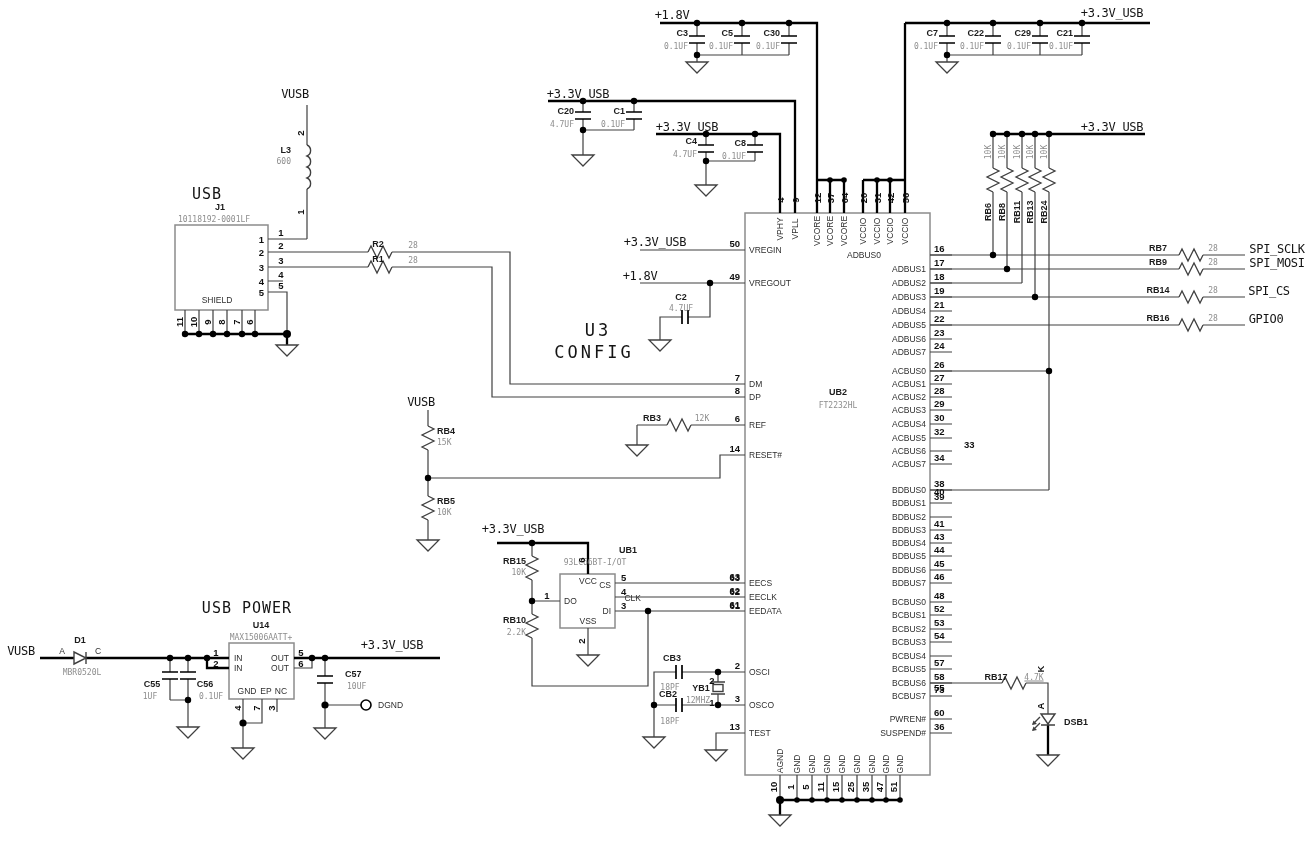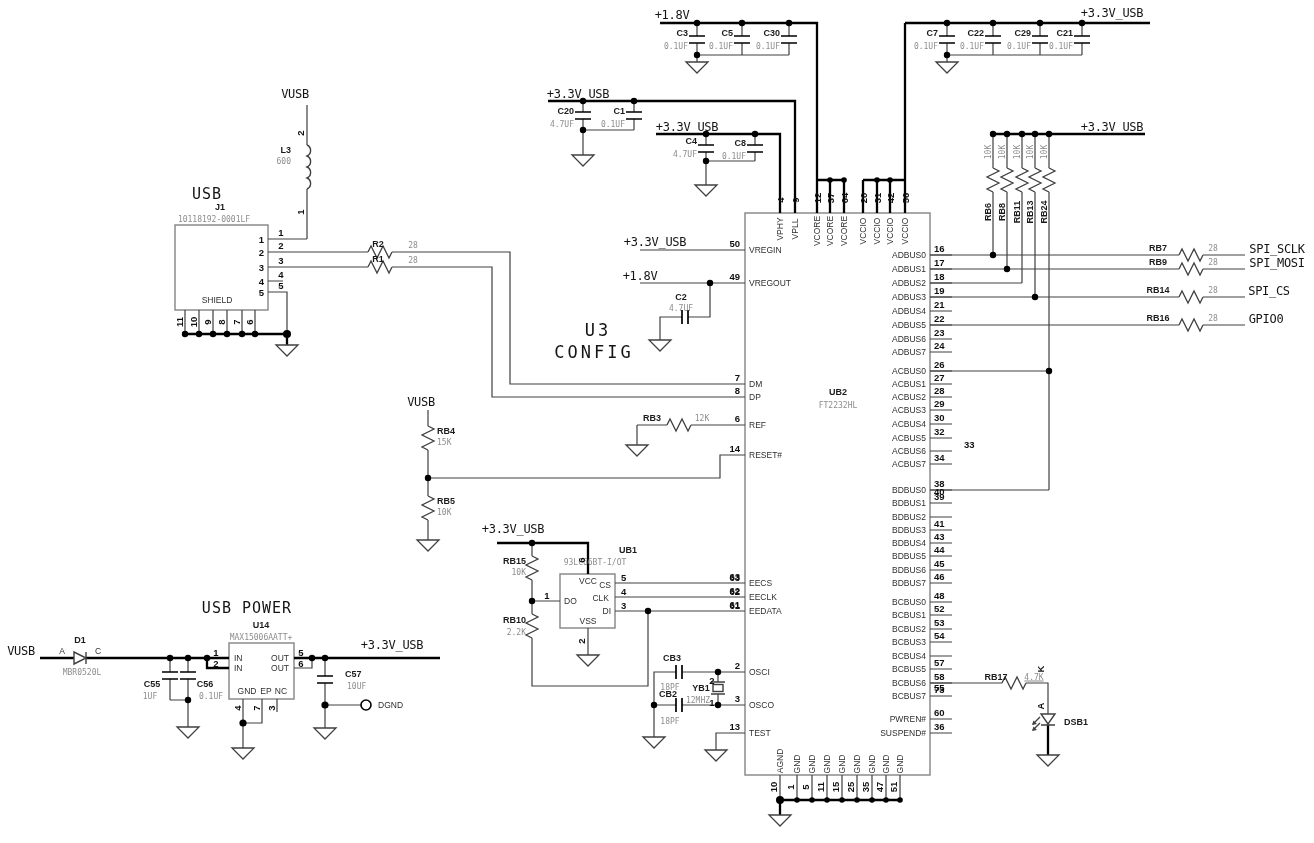--- a/index.html
+++ b/index.html
@@ -294,21 +294,21 @@
       <span class="lbl pin" style="left: 749px; top: 597px; transform: translate(0px, -50%); text-align: right;">EECLK</span>
       <span class="lbl num" style="left: 740px; top: 590px; transform: translate(-100%, -50%);">62</span>
       <span class="lbl pin" style="left: 749px; top: 611px; transform: translate(0px, -50%);">EEDATA</span>
       <span class="lbl num" style="left: 740px; top: 604px; transform: translate(-100%, -50%);">61</span>
       <span class="lbl pin" style="left: 749px; top: 672px; transform: translate(0px, -50%);">OSCI</span>
       <span class="lbl num" style="left: 740px; top: 665px; transform: translate(-100%, -50%);">2</span>
       <span class="lbl pin" style="left: 749px; top: 705px; transform: translate(0px, -50%);">OSCO</span>
       <span class="lbl num" style="left: 740px; top: 698px; transform: translate(-100%, -50%);">3</span>
       <span class="lbl pin" style="left: 749px; top: 733px; transform: translate(0px, -50%);">TEST</span>
       <span class="lbl num" style="left: 740px; top: 726px; transform: translate(-100%, -50%);">13</span>
-      <span class="lbl pin" style="left: 926px; top: 255px; transform: translate(-100%, -50%);">ADBUS0</span>
+      <span class="lbl pin" style="left: 881px; top: 255px; transform: translate(-100%, -50%);">ADBUS0</span>
       <span class="lbl num" style="left: 934px; top: 248px; transform: translate(0px, -50%);">16</span>
       <span class="lbl pin" style="left: 926px; top: 269px; transform: translate(-100%, -50%);">ADBUS1</span>
       <span class="lbl num" style="left: 934px; top: 262px; transform: translate(0px, -50%);">17</span>
       <span class="lbl pin" style="left: 926px; top: 283px; transform: translate(-100%, -50%);">ADBUS2</span>
       <span class="lbl num" style="left: 934px; top: 276px; transform: translate(0px, -50%);">18</span>
       <span class="lbl pin" style="left: 926px; top: 297px; transform: translate(-100%, -50%);">ADBUS3</span>
       <span class="lbl num" style="left: 934px; top: 290px; transform: translate(0px, -50%);">19</span>
       <span class="lbl pin" style="left: 926px; top: 311px; transform: translate(-100%, -50%);">ADBUS4</span>
       <span class="lbl num" style="left: 934px; top: 304px; transform: translate(0px, -50%);">21</span>
       <span class="lbl pin" style="left: 926px; top: 325px; transform: translate(-100%, -50%);">ADBUS5</span>
@@ -416,21 +416,21 @@
       <span class="lbl ref" style="left: 526px; top: 620px; transform: translate(-100%, -50%);">RB10</span>
       <span class="lbl val" style="left: 526px; top: 632px; transform: translate(-100%, -50%);">2.2K</span>
       <span class="lbl ref" style="left: 628px; top: 550px; transform: translate(-50%, -50%);">UB1</span>
       <span class="lbl part" style="left: 595px; top: 562px; transform: translate(-50%, -50%);">93LC66BT-I/OT</span>
       <span class="lbl pin" style="left: 588px; top: 581px; transform: translate(-50%, -50%);">VCC</span>
       <span class="lbl num" style="left: 581px; top: 560px; transform: translate(-50%, -50%) rotate(-90deg);">6</span>
       <span class="lbl pin" style="left: 564px; top: 601px; transform: translate(0px, -50%);">DO</span>
       <span class="lbl num" style="left: 547px; top: 595px; transform: translate(-50%, -50%);">1</span>
       <span class="lbl pin" style="left: 611px; top: 585px; transform: translate(-100%, -50%);">CS</span>
       <span class="lbl num" style="left: 621px; top: 577px; transform: translate(0px, -50%);">5</span>
-      <span class="lbl pin" style="left: 609px; top: 598px; transform: translate(-100%, -50%);">CLK</span>
+      <span class="lbl pin" style="left: 641px; top: 598px; transform: translate(-100%, -50%);">CLK</span>
       <span class="lbl num" style="left: 621px; top: 591px; transform: translate(0px, -50%);">4</span>
       <span class="lbl pin" style="left: 611px; top: 611px; transform: translate(-100%, -50%);">DI</span>
       <span class="lbl num" style="left: 621px; top: 605px; transform: translate(0px, -50%);">3</span>
       <span class="lbl pin" style="left: 588px; top: 621px; transform: translate(-50%, -50%);">VSS</span>
       <span class="lbl num" style="left: 581px; top: 641px; transform: translate(-50%, -50%) rotate(-90deg);">2</span>
       <span class="lbl num" style="left: 740px; top: 577px; transform: translate(-100%, -50%);">63</span>
       <span class="lbl num" style="left: 740px; top: 591px; transform: translate(-100%, -50%);">62</span>
       <span class="lbl num" style="left: 740px; top: 605px; transform: translate(-100%, -50%);">61</span>
       <span class="lbl ref" style="left: 672px; top: 658px; transform: translate(-50%, -50%);">CB3</span>
       <span class="lbl val" style="left: 670px; top: 687px; transform: translate(-50%, -50%);">18PF</span>

